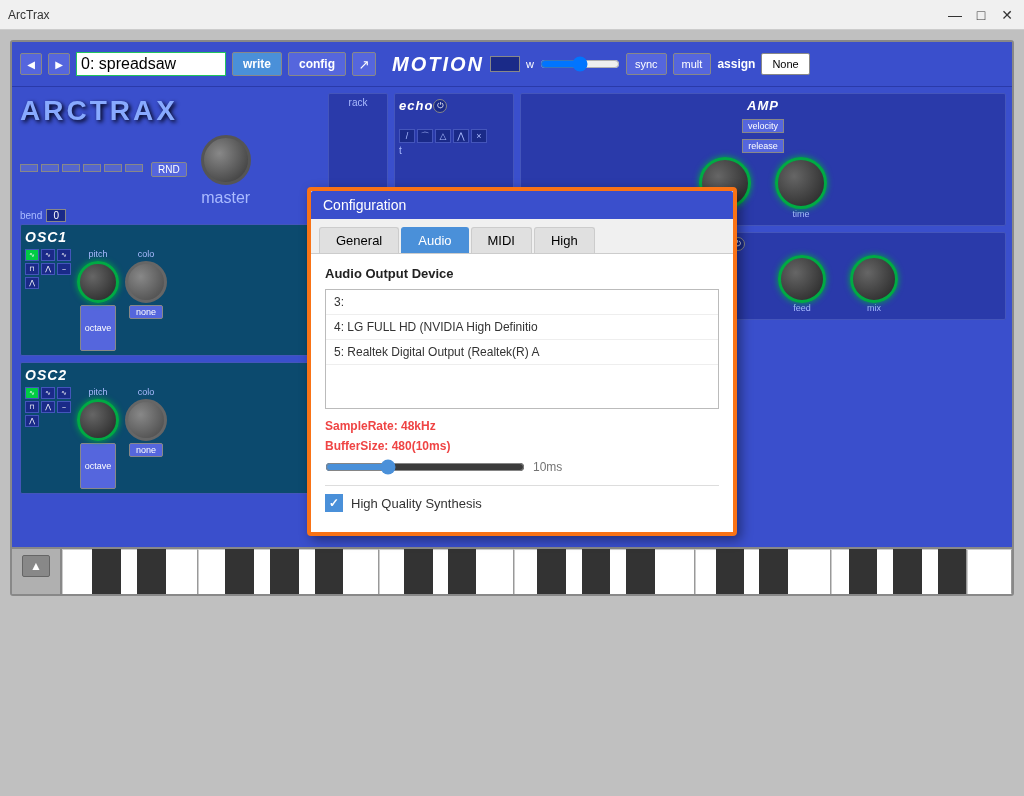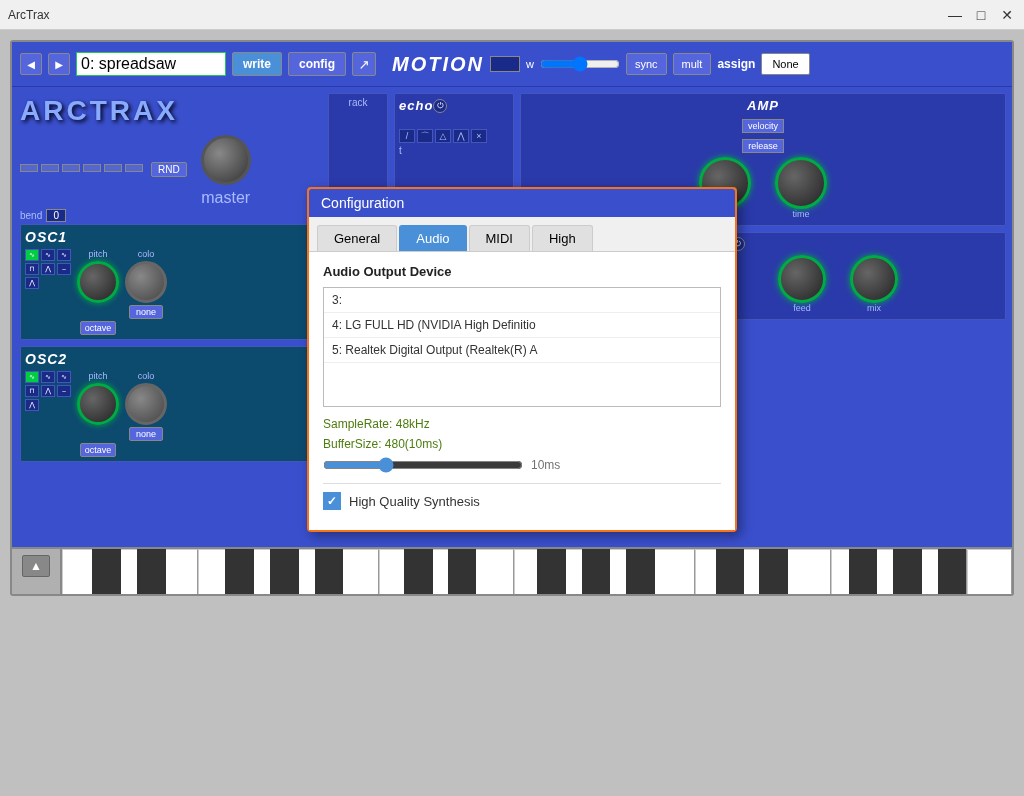--- a/index.html
+++ b/index.html
@@ -316,23 +316,23 @@
     .wave-btn span {
       color: white;
       font-size: 7px;
     }
     .octave-btn {
       background: #5566dd;
       border: 1px solid #888;
       border-radius: 2px;
       color: white;
       font-size: 9px;
-      padding: 1px 4px;
-      cursor: pointer;
-      margin-top: 18px;
+      padding: 17px 4px;
+      cursor: pointer;
+      margin-top: 2px;
     }
     .none-small {
       background: #5566dd;
       border: 1px solid #888;
       border-radius: 2px;
       color: white;
       font-size: 9px;
       padding: 1px 6px;
       cursor: pointer;
       margin-top: 2px;
@@ -518,21 +518,21 @@
       pointer-events: all;
     }
 
     
     .config-dialog {
       position: absolute;
       top: 145px;
       left: 295px;
       width: 430px;
       background: #f0f0f0;
-      border: 2px solid #f97316;
+      border: 4px solid #f97316;
       border-radius: 4px;
       z-index: 100;
       box-shadow: 4px 4px 12px rgba(0,0,0,0.4);
     }
     .config-titlebar {
       background: #3a4fcc;
       color: white;
       padding: 6px 12px;
       font-size: 14px;
       font-weight: normal;
@@ -584,22 +584,22 @@
       border-bottom: 1px solid #eee;
     }
     .config-row {
       display: flex;
       align-items: center;
       gap: 8px;
       margin-bottom: 6px;
     }
     .config-label {
       font-size: 12px;
-      color: #4d7c0f;
-      font-weight: normal;
+      color: #ef4444;
+      font-weight: bold;
     }
     .buffer-slider-row {
       display: flex;
       align-items: center;
       gap: 8px;
       margin-bottom: 10px;
     }
     .buffer-slider {
       width: 200px;
       accent-color: #4a90d9;

